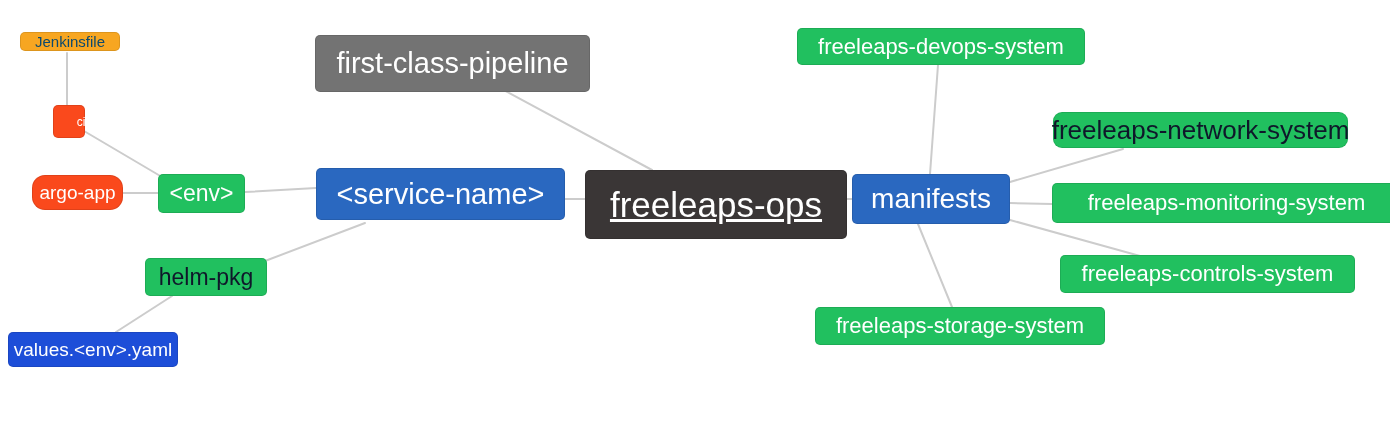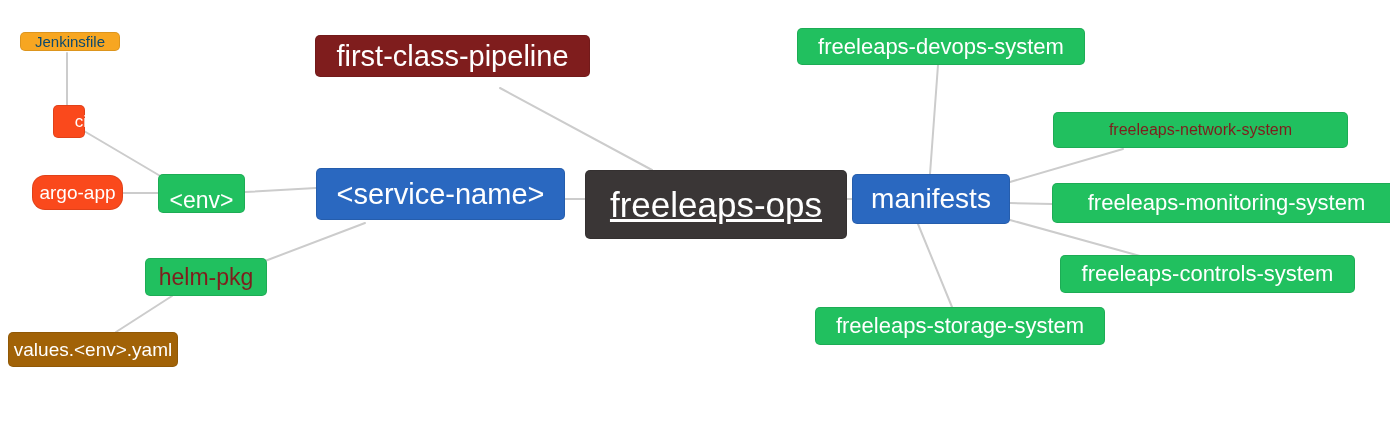--- a/index.html
+++ b/index.html
@@ -62,51 +62,51 @@
       <line x1="930" y1="174" x2="938" y2="65" stroke="#cccccc"></line>
       <line x1="1010" y1="182" x2="1123" y2="149" stroke="#cccccc"></line>
       <line x1="1010" y1="203" x2="1052" y2="204" stroke="#cccccc"></line>
       <line x1="1010" y1="220" x2="1140" y2="256" stroke="#cccccc"></line>
       <line x1="918" y1="224" x2="952" y2="307" stroke="#cccccc"></line>
     </svg>
   <div id="nodes">
       <div class="node" style="left: 20px; top: 32px; width: 100px; height: 19px; font-size: 15px; background: rgb(247, 166, 33); color: #0c4a6e;">
         <span>Jenkinsfile</span>
       </div>
-      <div class="node" style="left: 53px; top: 105px; width: 32px; height: 33px; font-size: 17px; background: rgb(250, 73, 28); color: rgb(255, 255, 255); padding-left: 24px;">
+      <div class="node" style="left: 53px; top: 105px; width: 32px; height: 33px; font-size: 12px; background: rgb(250, 73, 28); color: rgb(255, 255, 255); padding-left: 24px;">
         <span>ci</span>
       </div>
       <div class="node" style="left: 32px; top: 175px; width: 91px; height: 35px; font-size: 19px; background: rgb(250, 73, 28); color: rgb(255, 255, 255); border-radius: 13px;">
         <span>argo-app</span>
       </div>
-      <div class="node" style="left: 158px; top: 174px; width: 87px; height: 39px; font-size: 23px; background: rgb(33, 192, 95); color: rgb(255, 255, 255); align-items: flex-end;">
+      <div class="node" style="left: 158px; top: 174px; width: 87px; height: 39px; font-size: 23px; background: rgb(33, 192, 95); color: rgb(255, 255, 255);">
         <span>&lt;env&gt;</span>
       </div>
-      <div class="node" style="left: 145px; top: 258px; width: 122px; height: 38px; font-size: 23px; background: rgb(33, 192, 95); color: #7f1d1d;">
+      <div class="node" style="left: 145px; top: 258px; width: 122px; height: 38px; font-size: 23px; background: rgb(33, 192, 95); color: #0f172a;">
         <span>helm-pkg</span>
       </div>
-      <div class="node" style="left: 8px; top: 332px; width: 170px; height: 35px; font-size: 19px; background: #a16207; color: rgb(255, 255, 255);">
+      <div class="node" style="left: 8px; top: 332px; width: 170px; height: 35px; font-size: 19px; background: #1d4ed8; color: rgb(255, 255, 255);">
         <span>values.&lt;env&gt;.yaml</span>
       </div>
-      <div class="node" style="left: 315px; top: 35px; width: 275px; height: 42px; font-size: 29px; background: #7f1d1d; color: rgb(255, 255, 255);">
+      <div class="node" style="left: 315px; top: 35px; width: 275px; height: 57px; font-size: 29px; background: #737373; color: rgb(255, 255, 255);">
         <span>first-class-pipeline</span>
       </div>
       <div class="node" style="left: 316px; top: 168px; width: 249px; height: 52px; font-size: 29px; background: rgb(42, 104, 192); color: rgb(255, 255, 255);">
         <span>&lt;service-name&gt;</span>
       </div>
       <div class="node" style="left: 585px; top: 170px; width: 262px; height: 69px; font-size: 35px; background: rgb(58, 54, 54); color: rgb(255, 255, 255); text-decoration: underline;">
         <span>freeleaps-ops</span>
       </div>
       <div class="node" style="left: 852px; top: 174px; width: 158px; height: 50px; font-size: 28px; background: rgb(42, 104, 192); color: rgb(255, 255, 255);">
         <span>manifests</span>
       </div>
       <div class="node" style="left: 797px; top: 28px; width: 288px; height: 37px; font-size: 22px; background: rgb(33, 192, 95); color: rgb(255, 255, 255);">
         <span>freeleaps-devops-system</span>
       </div>
-      <div class="node" style="left: 1053px; top: 112px; width: 295px; height: 36px; font-size: 16px; background: rgb(33, 192, 95); color: #7f1d1d;">
+      <div class="node" style="left: 1053px; top: 112px; width: 295px; height: 36px; font-size: 26px; background: rgb(33, 192, 95); color: #0f172a; border-radius: 9px;">
         <span>freeleaps-network-system</span>
       </div>
       <div class="node" style="left: 1052px; top: 183px; width: 349px; height: 40px; font-size: 22px; background: rgb(33, 192, 95); color: rgb(255, 255, 255);">
         <span>freeleaps-monitoring-system</span>
       </div>
       <div class="node" style="left: 1060px; top: 255px; width: 295px; height: 38px; font-size: 22px; background: rgb(33, 192, 95); color: rgb(255, 255, 255);">
         <span>freeleaps-controls-system</span>
       </div>
       <div class="node" style="left: 815px; top: 307px; width: 290px; height: 38px; font-size: 22px; background: rgb(33, 192, 95); color: rgb(255, 255, 255);">
         <span>freeleaps-storage-system</span>

